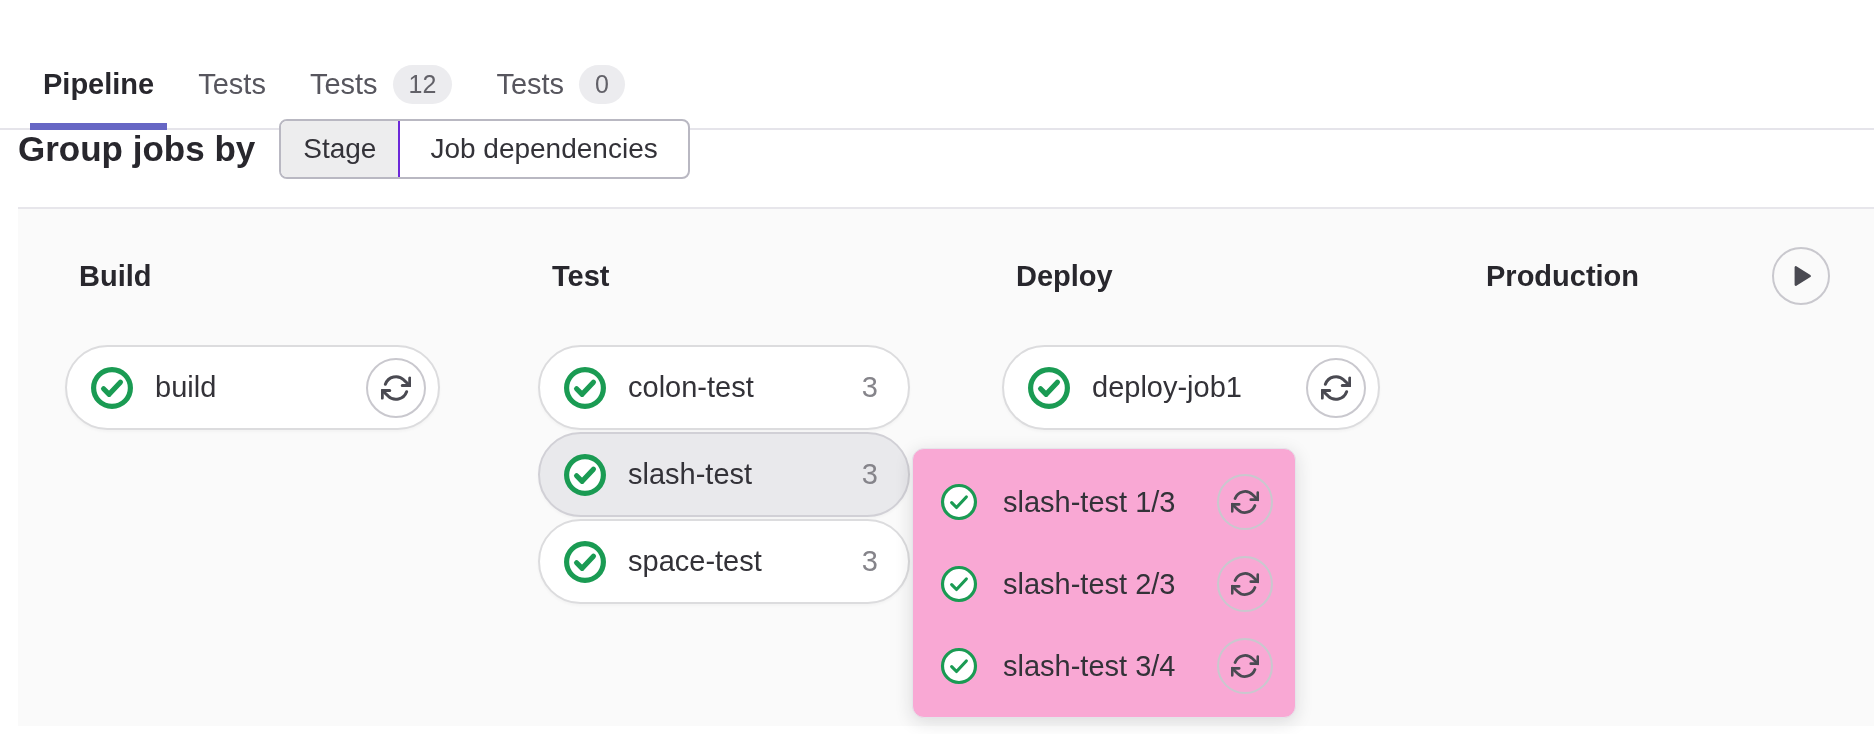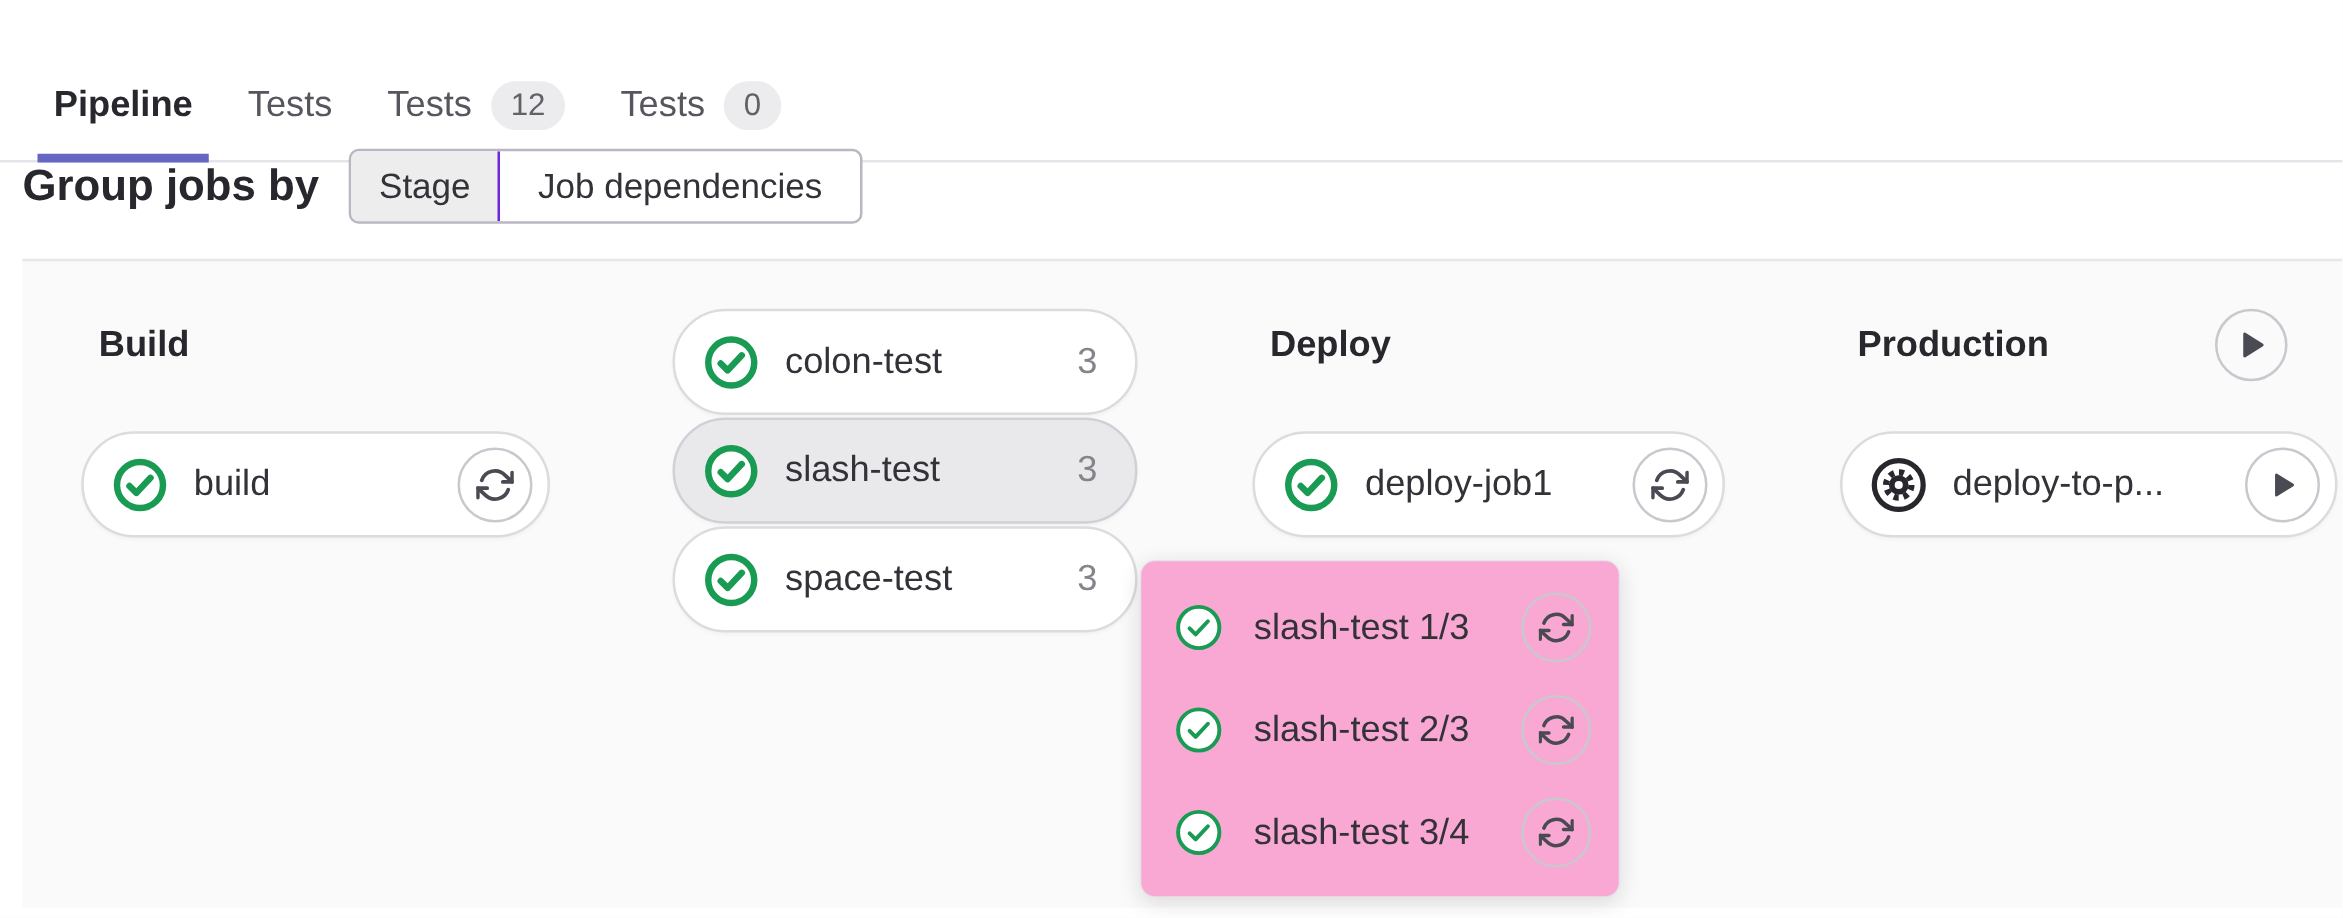--- a/index.html
+++ b/index.html
@@ -95,20 +95,23 @@
             <polyline points="1 20 1 14 7 14"></polyline>
           <path d="M3.51 9a9 9 0 0 1 14.85-3.36L23 10"></path>
             <path d="M1 14l4.64 4.36A9 9 0 0 0 20.49 15"></path>
         </svg>
       </button>
     </div>
   </div>
 </div>
 
 <div class="stage" style="left:538px;width:372px;">
+  <div class="stage-header">
+    <span>Test</span>
+  </div>
   <div class="jobs">
     <div class="pill">
       <svg class="sicon" width="46" height="46" viewBox="0 0 24 24">
         <circle cx="12" cy="12" r="9.6" fill="#fff" stroke="var(--success)" stroke-width="2.7"></circle>
         <path d="M7.6 12.4l2.9 2.9 5.9-6.3" fill="none" stroke="var(--success)" stroke-width="2.7" stroke-linecap="round" stroke-linejoin="round"></path>
       </svg>
       <span class="job-label">colon-test</span>
       <span class="counter">3</span>
     </div>
     <div class="pill selected">
@@ -154,36 +157,20 @@
 </div>
 
 <div class="stage" style="left:1472px;width:398px;">
   <div class="stage-header with-action">
     <span>Production</span>
     <button class="action-btn stage-action">
       <svg class="sicon" width="28" height="28" viewBox="0 0 24 24" fill="var(--icon-gray)">
         <path d="M7.5 4.5v15l12-7.5z" stroke="var(--icon-gray)" stroke-width="2" stroke-linejoin="round"></path>
       </svg>
     </button>
-  </div>
-  <div class="jobs">
-    <div class="pill">
-      <svg class="sicon" width="46" height="46" viewBox="0 0 24 24">
-        <circle cx="12" cy="12" r="10.2" fill="none" stroke="var(--text-primary)" stroke-width="2.2"></circle>
-        <circle cx="12" cy="12" r="4.1" fill="var(--text-primary)"></circle>
-        <circle cx="12" cy="12" r="5.3" fill="none" stroke="var(--text-primary)" stroke-width="2.6" stroke-dasharray="2.1 2.05"></circle>
-        <circle cx="12" cy="12" r="1.7" fill="#fff"></circle>
-      </svg>
-      <span class="job-label">deploy-to-p...</span>
-      <button class="action-btn">
-        <svg class="sicon" width="26" height="26" viewBox="0 0 24 24" fill="var(--icon-gray)">
-          <path d="M7.5 4.5v15l12-7.5z" stroke="var(--icon-gray)" stroke-width="2" stroke-linejoin="round"></path>
-        </svg>
-      </button>
-    </div>
   </div>
 </div>
 
 <div class="dropdown">
   <div class="dd-row">
     <svg class="sicon" width="40" height="40" viewBox="0 0 24 24">
       <circle cx="12" cy="12" r="9.9" fill="#fff" stroke="var(--success)" stroke-width="1.9"></circle>
       <path d="M7.6 12.4l2.9 2.9 5.9-6.3" fill="none" stroke="var(--success)" stroke-width="1.9" stroke-linecap="round" stroke-linejoin="round"></path>
     </svg>
     <span class="dd-label">slash-test 1/3</span>

